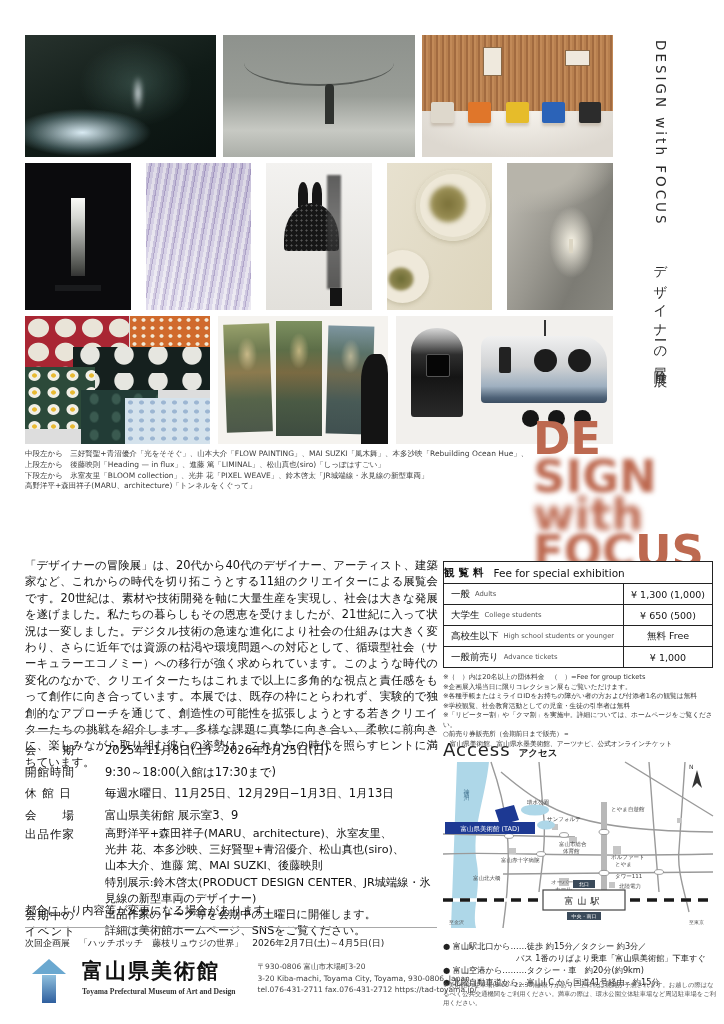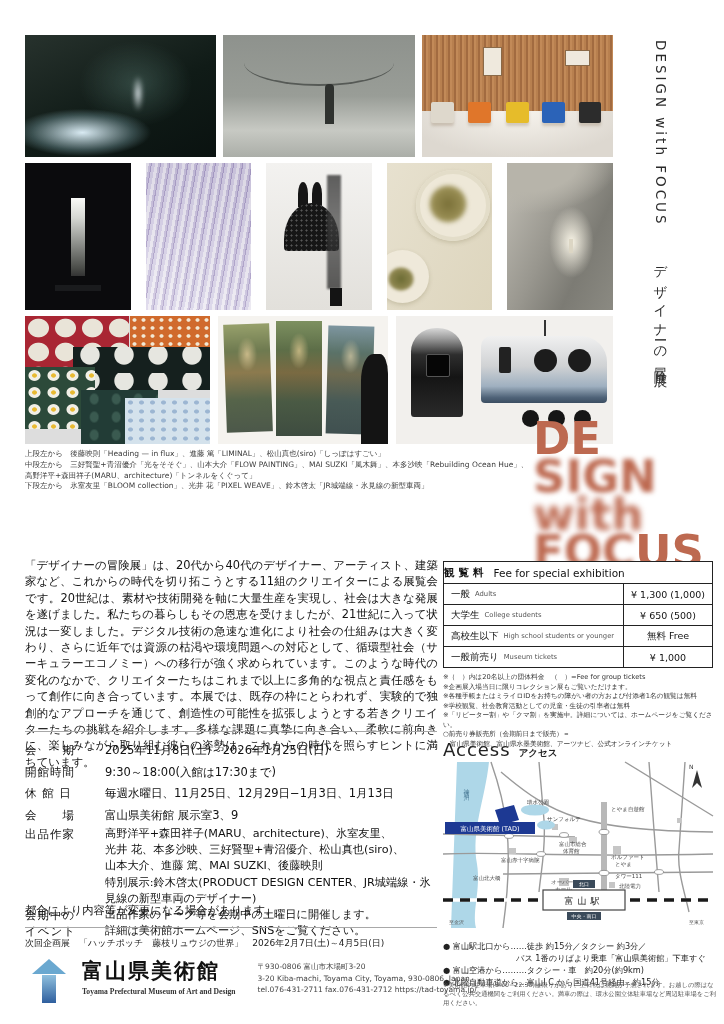--- a/index.html
+++ b/index.html
@@ -270,24 +270,24 @@
     <span class="vt-ja">デザイナーの冒険展</span>
   </div>
 
   <div class="big-logo">
     <div><span>DE</span><span class="lg-blur">SIGN</span></div>
     <div><span class="lg-blur2">with</span></div>
     <div><span class="lg-blur">FOC</span><span>US</span></div>
   </div>
 
   <div class="captions">
+    <div>中段左から　三好賢聖+青沼優介「光をそそぐ」、山本大介「FLOW PAINTING」、MAI SUZKI「風木舞」、本多沙映「Rebuilding Ocean Hue」、</div>
     <div>上段左から　後藤映則「Heading — in flux」、進藤 篤「LIMINAL」、松山真也(siro)「しっぽはすごい」</div>
-    <div>中段左から　三好賢聖+青沼優介「光をそそぐ」、山本大介「FLOW PAINTING」、MAI SUZKI「風木舞」、本多沙映「Rebuilding Ocean Hue」、</div>
+    <div>下段左から　氷室友里「BLOOM collection」、光井 花「PIXEL WEAVE」、鈴木啓太「JR城端線・氷見線の新型車両」</div>
     <div>高野洋平+森田祥子(MARU、architecture)「トンネルをくぐって」</div>
-    <div>下段左から　氷室友里「BLOOM collection」、光井 花「PIXEL WEAVE」、鈴木啓太「JR城端線・氷見線の新型車両」</div>
   </div>
 
   <div class="intro">「デザイナーの冒険展」は、20代から40代のデザイナー、アーティスト、建築家など、これからの時代を切り拓こうとする11組のクリエイターによる展覧会です。20世紀は、素材や技術開発を軸に大量生産を実現し、社会は大きな発展を遂げました。私たちの暮らしもその恩恵を受けましたが、21世紀に入って状況は一変しました。デジタル技術の急速な進化により社会の仕組みは大きく変わり、さらに近年では資源の枯渇や環境問題への対応として、循環型社会（サーキュラーエコノミー）への移行が強く求められています。このような時代の変化のなかで、クリエイターたちはこれまで以上に多角的な視点と責任感をもって創作に向き合っています。本展では、既存の枠にとらわれず、実験的で独創的なアプローチを通じて、創造性の可能性を拡張しようとする若きクリエイターたちの挑戦を紹介します。多様な課題に真摯に向き合い、柔軟に前向きに、楽しみながら取り組む彼らの姿勢は、これからの時代を照らすヒントに満ちています。</div>
 
   <div class="fee-table">
     <div class="fee-head">
       <span class="ja">観覧料</span>
       <span class="en">Fee for special exhibition</span>
     </div>
     <div class="fee-row">
@@ -307,21 +307,21 @@
     <div class="fee-row">
       <div class="fee-label">
           <span>高校生以下</span>
           <span class="en">High school students or younger</span>
         </div>
       <div class="fee-price">無料  Free</div>
     </div>
     <div class="fee-row">
       <div class="fee-label">
           <span>一般前売り</span>
-          <span class="en">Museum tickets</span>
+          <span class="en">Advance tickets</span>
         </div>
       <div class="fee-price">¥ 1,000</div>
     </div>
   </div>
 
   <div class="fee-notes">
     <div>※（　）内は20名以上の団体料金　（　）=Fee for group tickets</div>
     <div>※企画展入場当日に限りコレクション展もご覧いただけます。</div>
     <div>※各種手帳またはミライロIDをお持ちの障がい者の方および付添者1名の観覧は無料</div>
     <div>※学校観覧、社会教育活動としての児童・生徒の引率者は無料</div>

